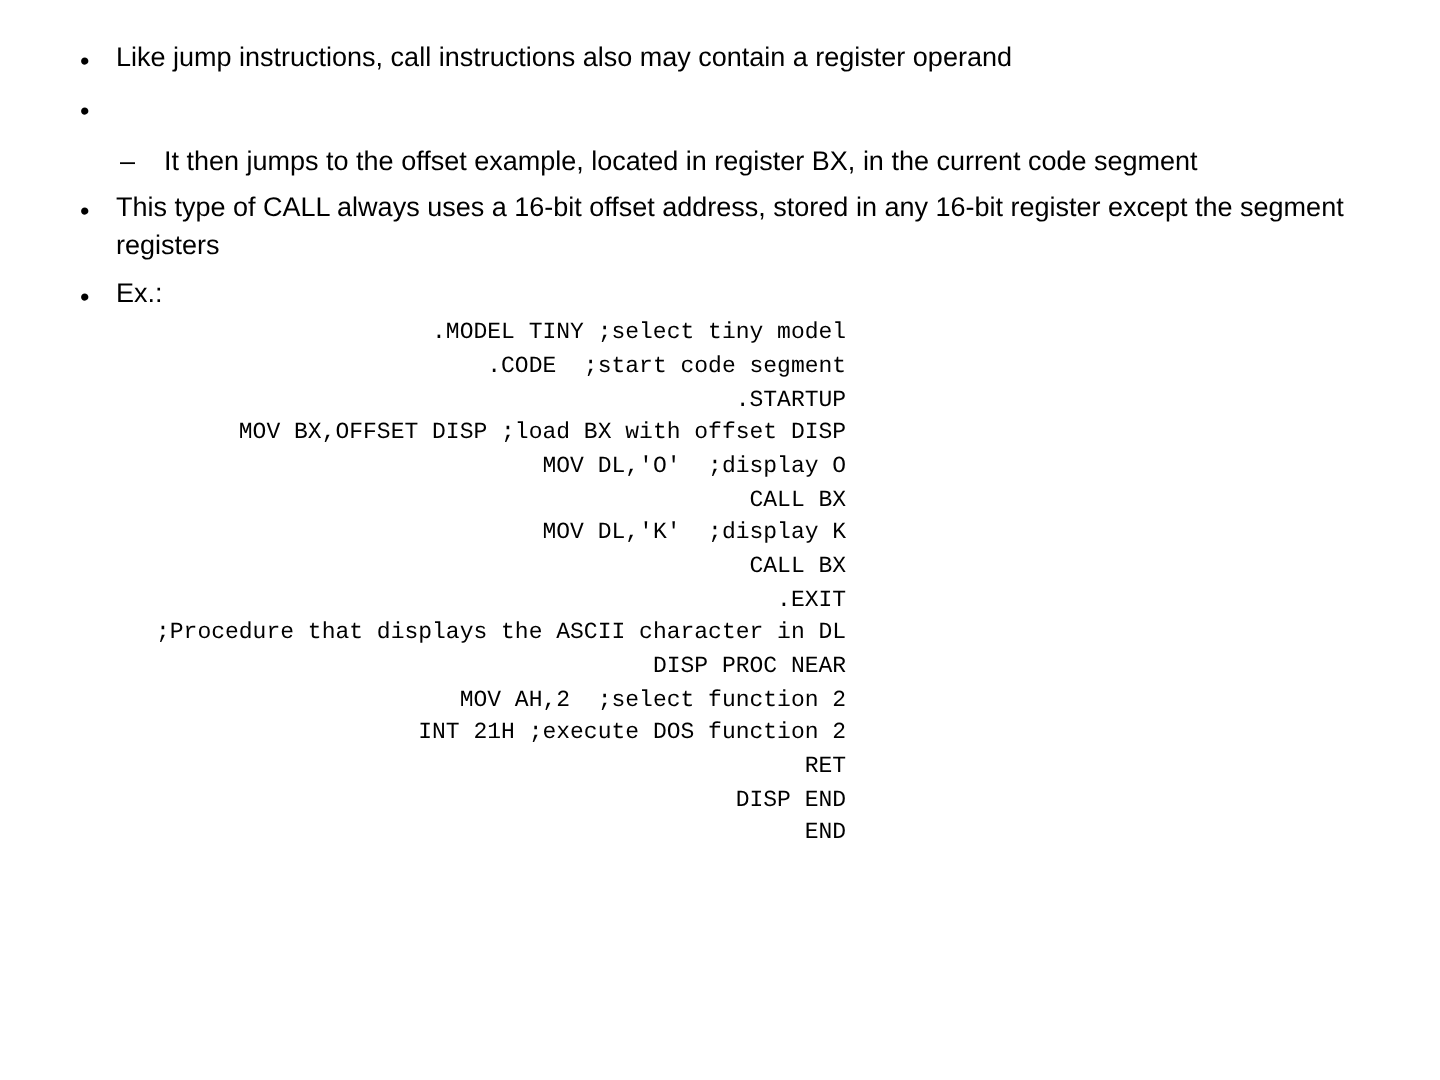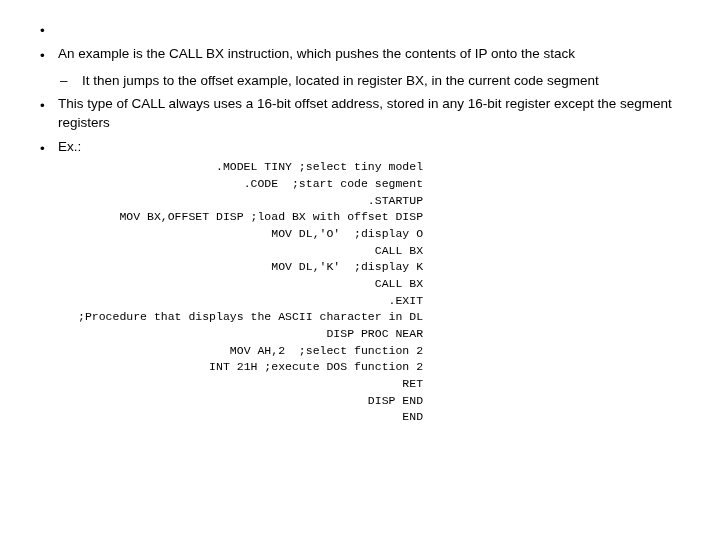--- a/index.html
+++ b/index.html
@@ -87,25 +87,25 @@
   </style>
 </head>
 <body>
 
 <div class="page">
 
   <div class="bullet-section">
 
     <div class="bullet-item">
       <span class="bullet-dot">•</span>
+      <span class="bullet-text">Like jump instructions, call instructions also may contain a register operand</span>
     </div>
 
     <div class="bullet-item">
       <span class="bullet-dot">•</span>
-      <span class="bullet-text">An example is the CALL BX instruction, which pushes the contents of IP onto the stack</span>
     </div>
 
     <div class="sub-item">
       <span class="dash">–</span>
       <span class="bullet-text">It then jumps to the offset example, located in register BX, in the current code segment</span>
     </div>
 
     <div class="bullet-item">
       <span class="bullet-dot">•</span>
       <span class="bullet-text">This type of CALL always uses a 16-bit offset address, stored in any 16-bit register except the segment registers</span>

